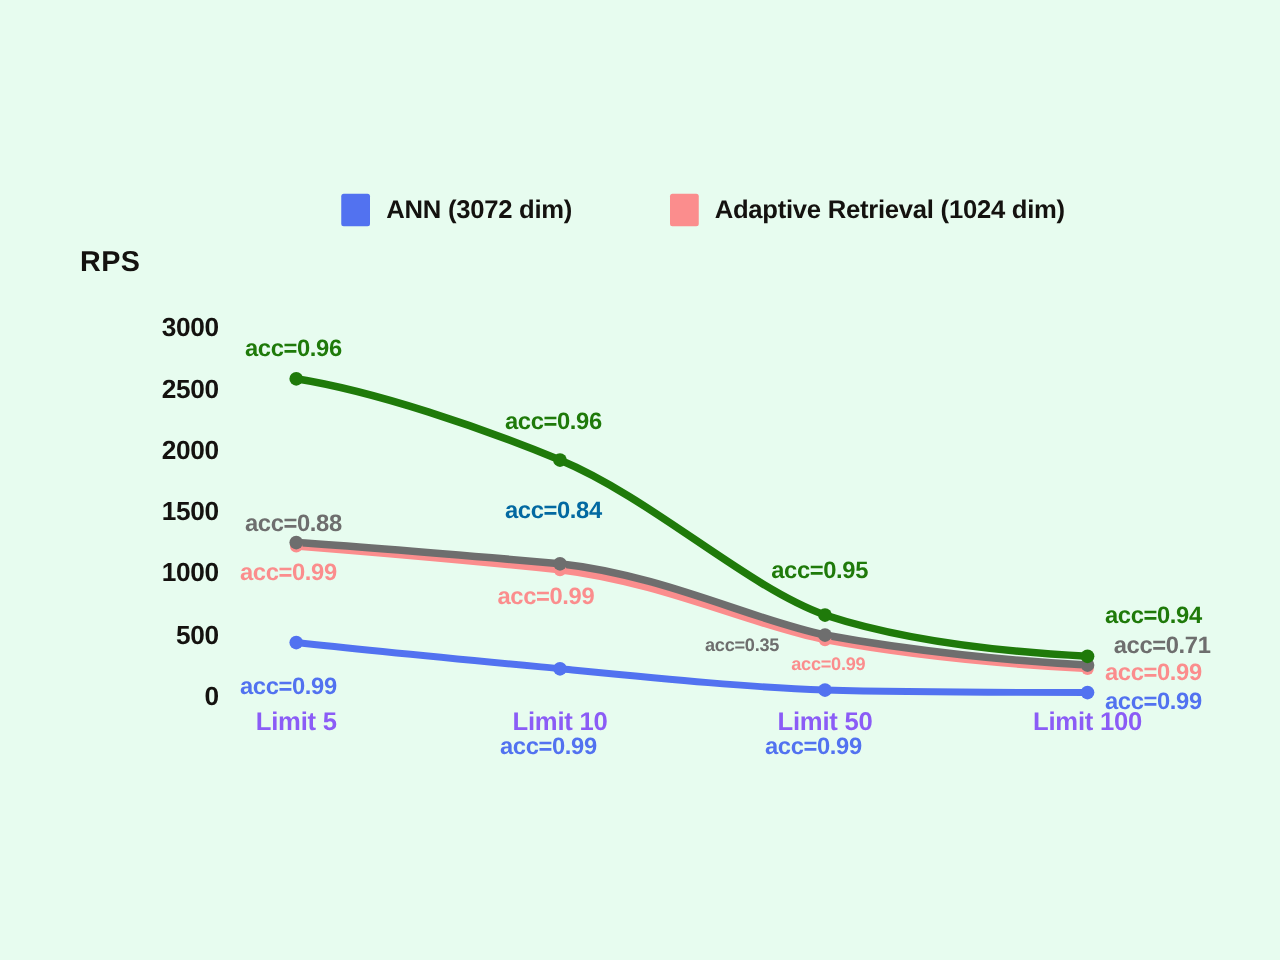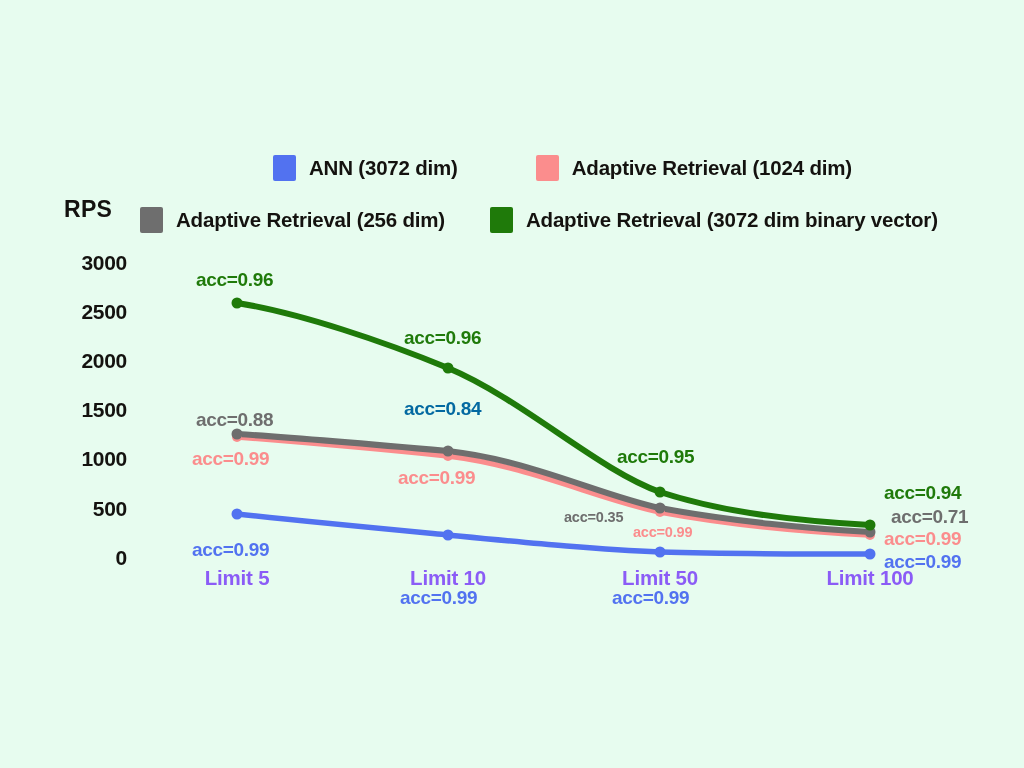--- a/index.html
+++ b/index.html
@@ -76,20 +76,21 @@
     white-space: nowrap;
     transform: translateY(-50%);
     letter-spacing: -0.3px;
   }
   #yticks {
     position: absolute;
     left: 0px;
     top: 0px;
     width: 127px;
     height: 608px;
+    padding-left: 48px;
   }
 
   
   .xtick {
     position: absolute;
     font-size: 20.5px;
     font-weight: bold;
     color: #8b5cf6;
     white-space: nowrap;
     transform: translateX(-50%);
@@ -128,31 +129,20 @@
         <span class="legend-swatch" style="background:#5272f0"></span>
         <span class="legend-label">ANN (3072 dim)</span>
       </div>
       <span class="gap-a"></span>
       <div class="legend-item">
         <span class="legend-swatch" style="background:#fb8d8d"></span>
         <span class="legend-label">Adaptive Retrieval (1024 dim)</span>
       </div>
     </div>
 
-    <div class="legend-row row2">
-      <div class="legend-item">
-        <span class="legend-swatch" style="background:#6e6e6e"></span>
-        <span class="legend-label">Adaptive Retrieval (256 dim)</span>
-      </div>
-      <span class="gap-b"></span>
-      <div class="legend-item">
-        <span class="legend-swatch" style="background:#1f7a0a"></span>
-        <span class="legend-label">Adaptive Retrieval (3072 dim binary vector)</span>
-      </div>
-    </div>
 
   </div>
 
   <div class="abs" id="rps-label">RPS</div>
 
   <div id="yticks">
     <span class="ytick" style="top:263px">3000</span>
     <span class="ytick" style="top:312px">2500</span>
     <span class="ytick" style="top:361px">2000</span>
     <span class="ytick" style="top:410px">1500</span>

